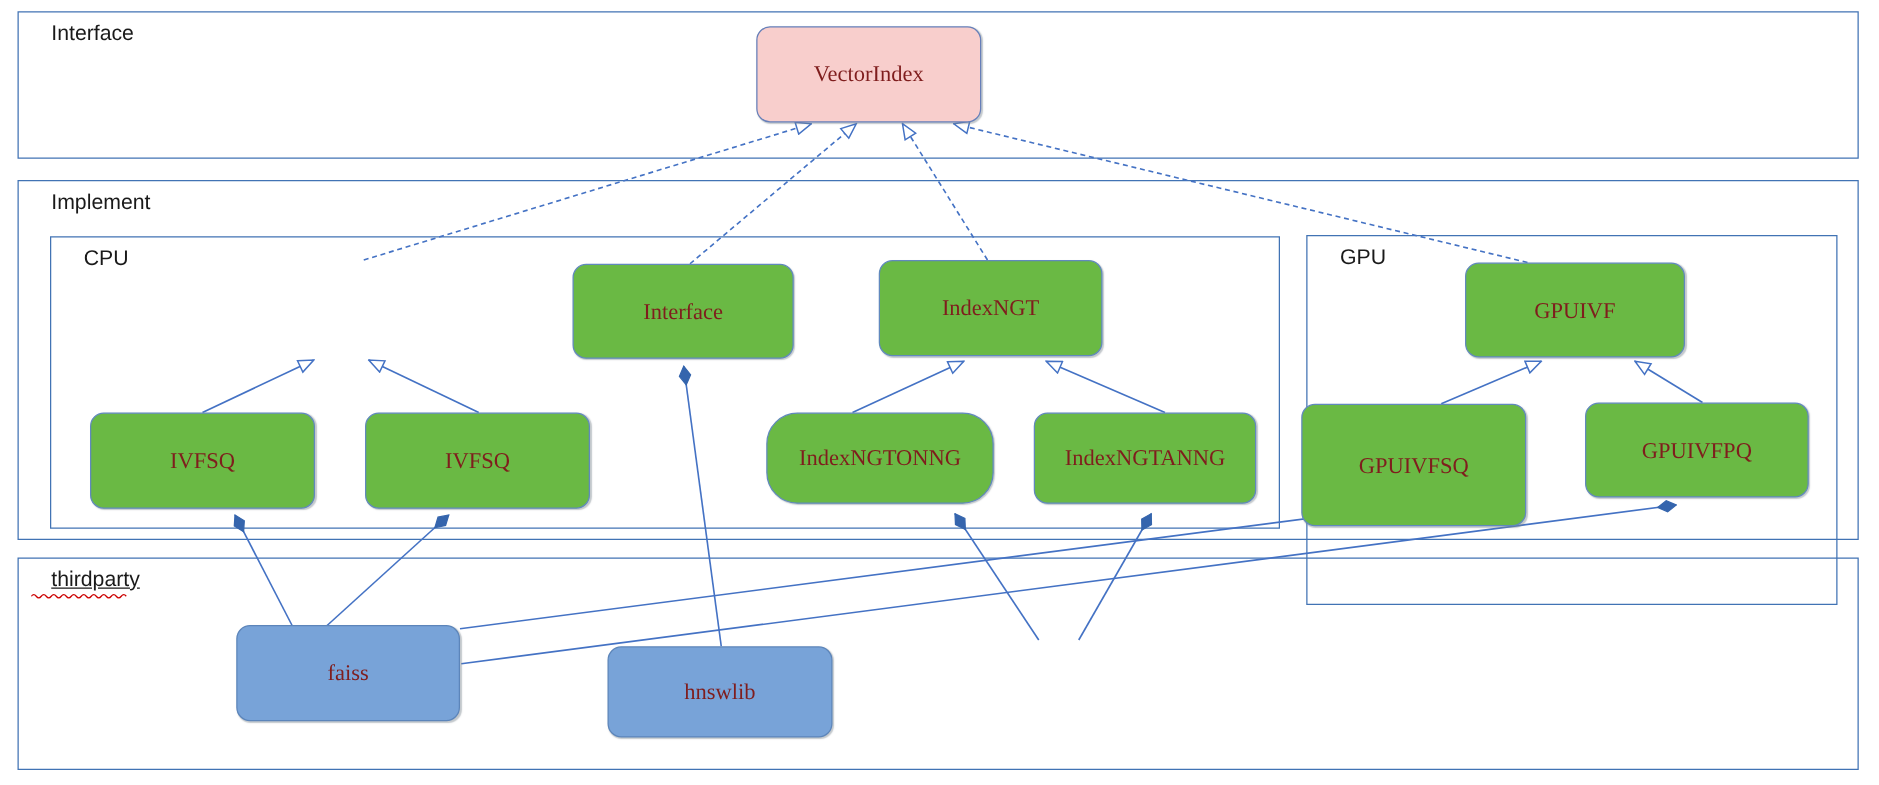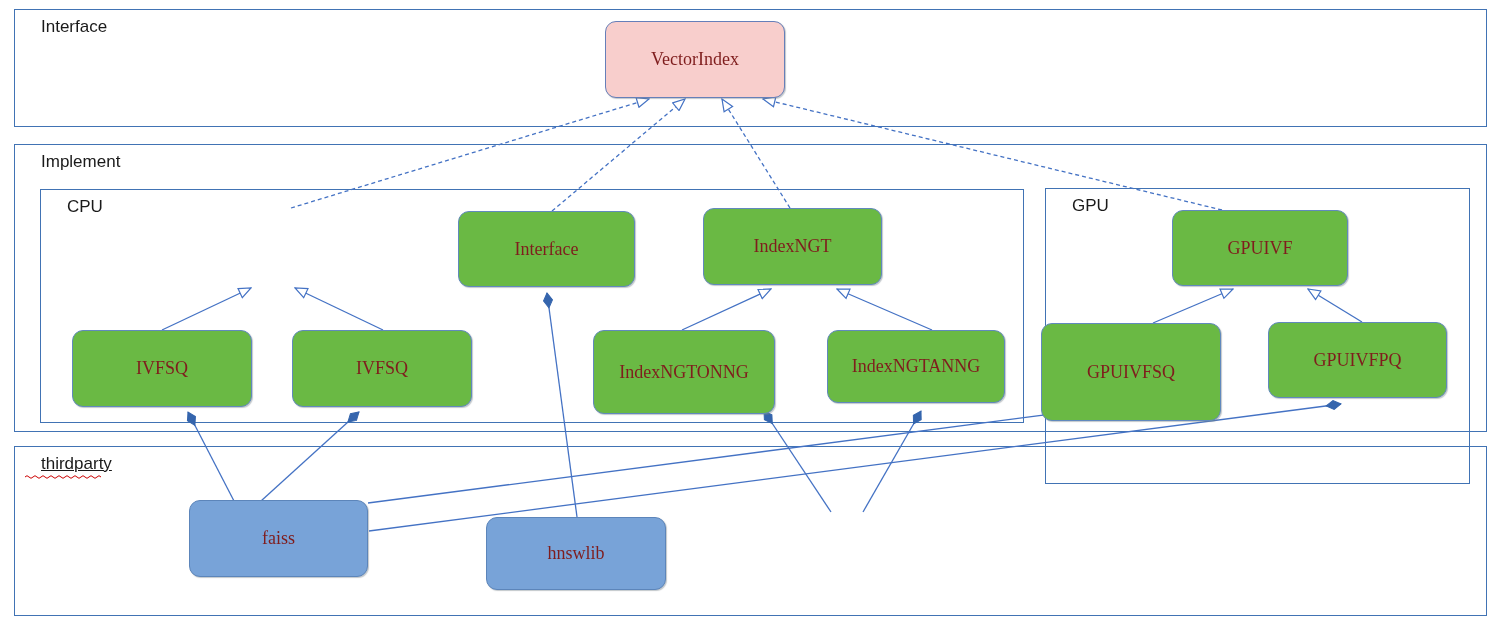--- a/index.html
+++ b/index.html
@@ -37,21 +37,21 @@
   .green{background:#6ab944;border:1px solid #6189bd;}
   .blue {background:#78a3d8;border:1px solid #5c85ba;}
   .pink {background:#f8cecc;border:1px solid #667fb9;}
 
   #n-vectorindex {left:605px; top:21px;  width:180px;height:77px;}
   #n-ivf         {left:184px; top:208px; width:181px;height:77px;}
   #n-indexhnsw   {left:458px; top:211px; width:177px;height:76px;}
   #n-indexngt    {left:703px; top:208px; width:179px;height:77px;}
   #n-ivfsq       {left:72px;  top:330px; width:180px;height:77px;}
   #n-ivfpq       {left:292px; top:330px; width:180px;height:77px;}
-  #n-indexngtonng{left:593px; top:330px; width:182px;height:84px;}
+  #n-indexngtonng{left:613px; top:330px; width:182px;height:73px;border-radius:25px;}
   #n-indexngtanng{left:827px; top:330px; width:178px;height:73px;}
   #n-gpuivf      {left:1172px;top:210px; width:176px;height:76px;}
   #n-gpuivfsq    {left:1041px;top:323px; width:180px;height:98px;text-align:center;}
   #n-gpuivfpq    {left:1268px;top:322px; width:179px;height:76px;}
   #n-faiss       {left:189px; top:500px; width:179px;height:77px;}
   #n-hnswlib     {left:486px; top:517px; width:180px;height:73px;}
   #n-ngt         {left:772px; top:512px; width:181px;height:76px;}
 </style>
 </head>
 <body>

